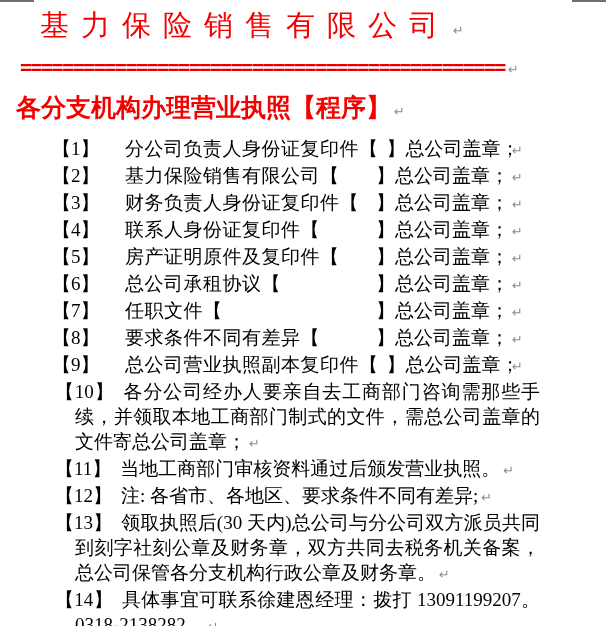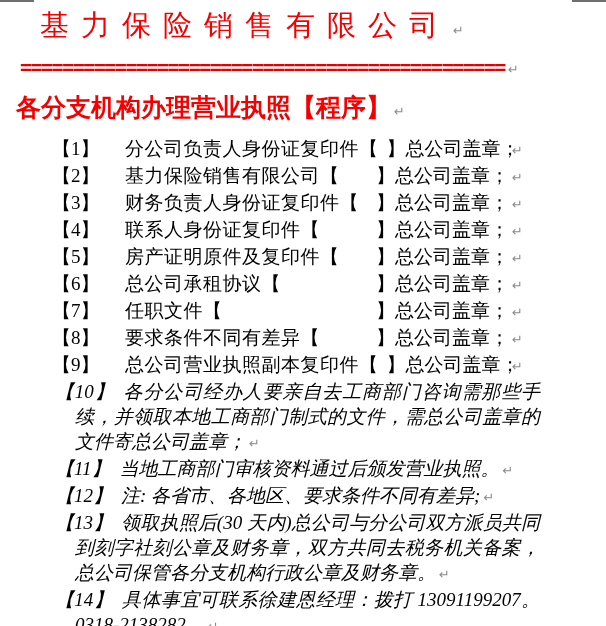--- a/index.html
+++ b/index.html
@@ -51,21 +51,20 @@
   .item.b .num{flex:0 0 73px;white-space:nowrap}
   .item.b .body{display:flex;width:384px;flex:0 0 auto;align-items:flex-start}
   .item.b .label{flex:0 1 auto;white-space:nowrap;letter-spacing:.5px}
   .item.b .gap{flex:1 1 auto;min-width:8px}
   .item.b .stamp{flex:0 0 auto;white-space:nowrap}
   
   .item.p{
     padding-left:75px;text-indent:-20px;
     width:465px;
     text-align:justify;
-    font-style:italic;
   }
   .item.p .num{margin-right:9px}
   
   .pmark{
     color:#8b8b8b;
     font-family:"DejaVu Sans",sans-serif;
     font-size:13px;
     margin-left:3px;
     text-indent:0;
     font-weight:normal;

